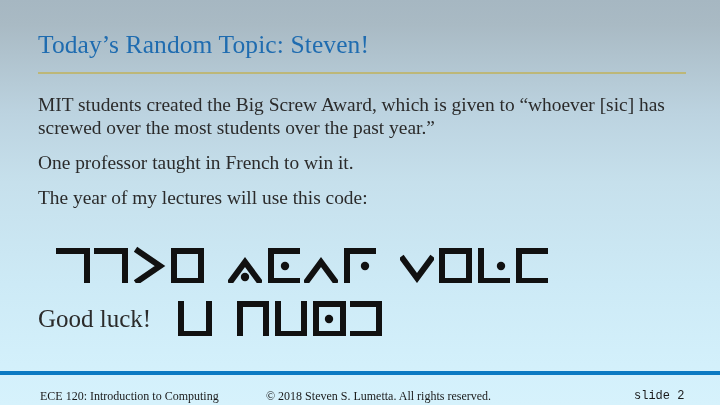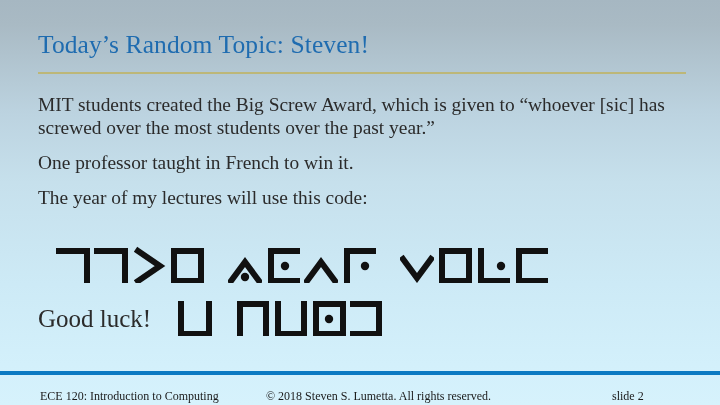--- a/index.html
+++ b/index.html
@@ -120,21 +120,21 @@
   }
   .footer-text {
     position: absolute;
     font-family: "Liberation Serif", serif;
     font-size: 12px;
     color: #1a1a1a;
     white-space: nowrap;
   }
   #footer-course   { left: 40px;  top: 9px; }
   #footer-copy     { left: 266px; top: 9px; }
-  #footer-slideno  { left: 612px; top: 9px; }
+  #footer-slideno  { left: 634px; top: 9px; font-family: Liberation Mono, monospace; }
 </style>
 </head>
 <body>
 
 <div id="slide">
 
   <div id="title-block">
     <div id="slide-title">Today’s Random Topic: Steven!</div>
   </div>
   <div id="title-rule"></div>

